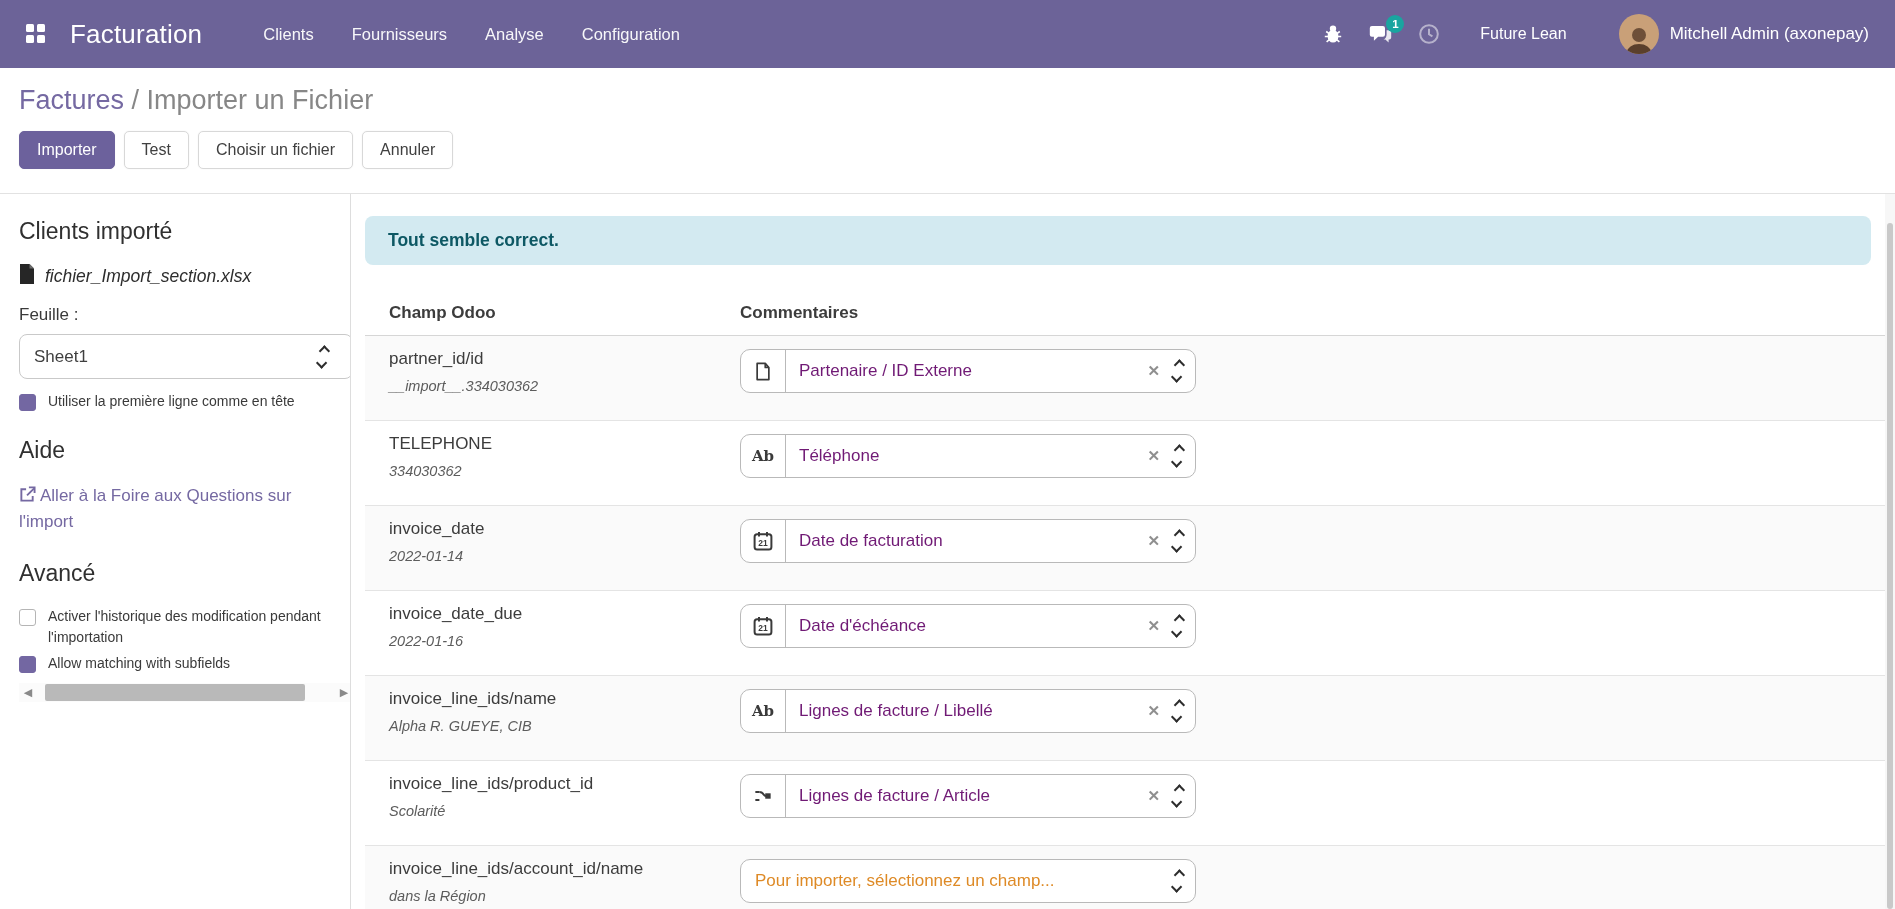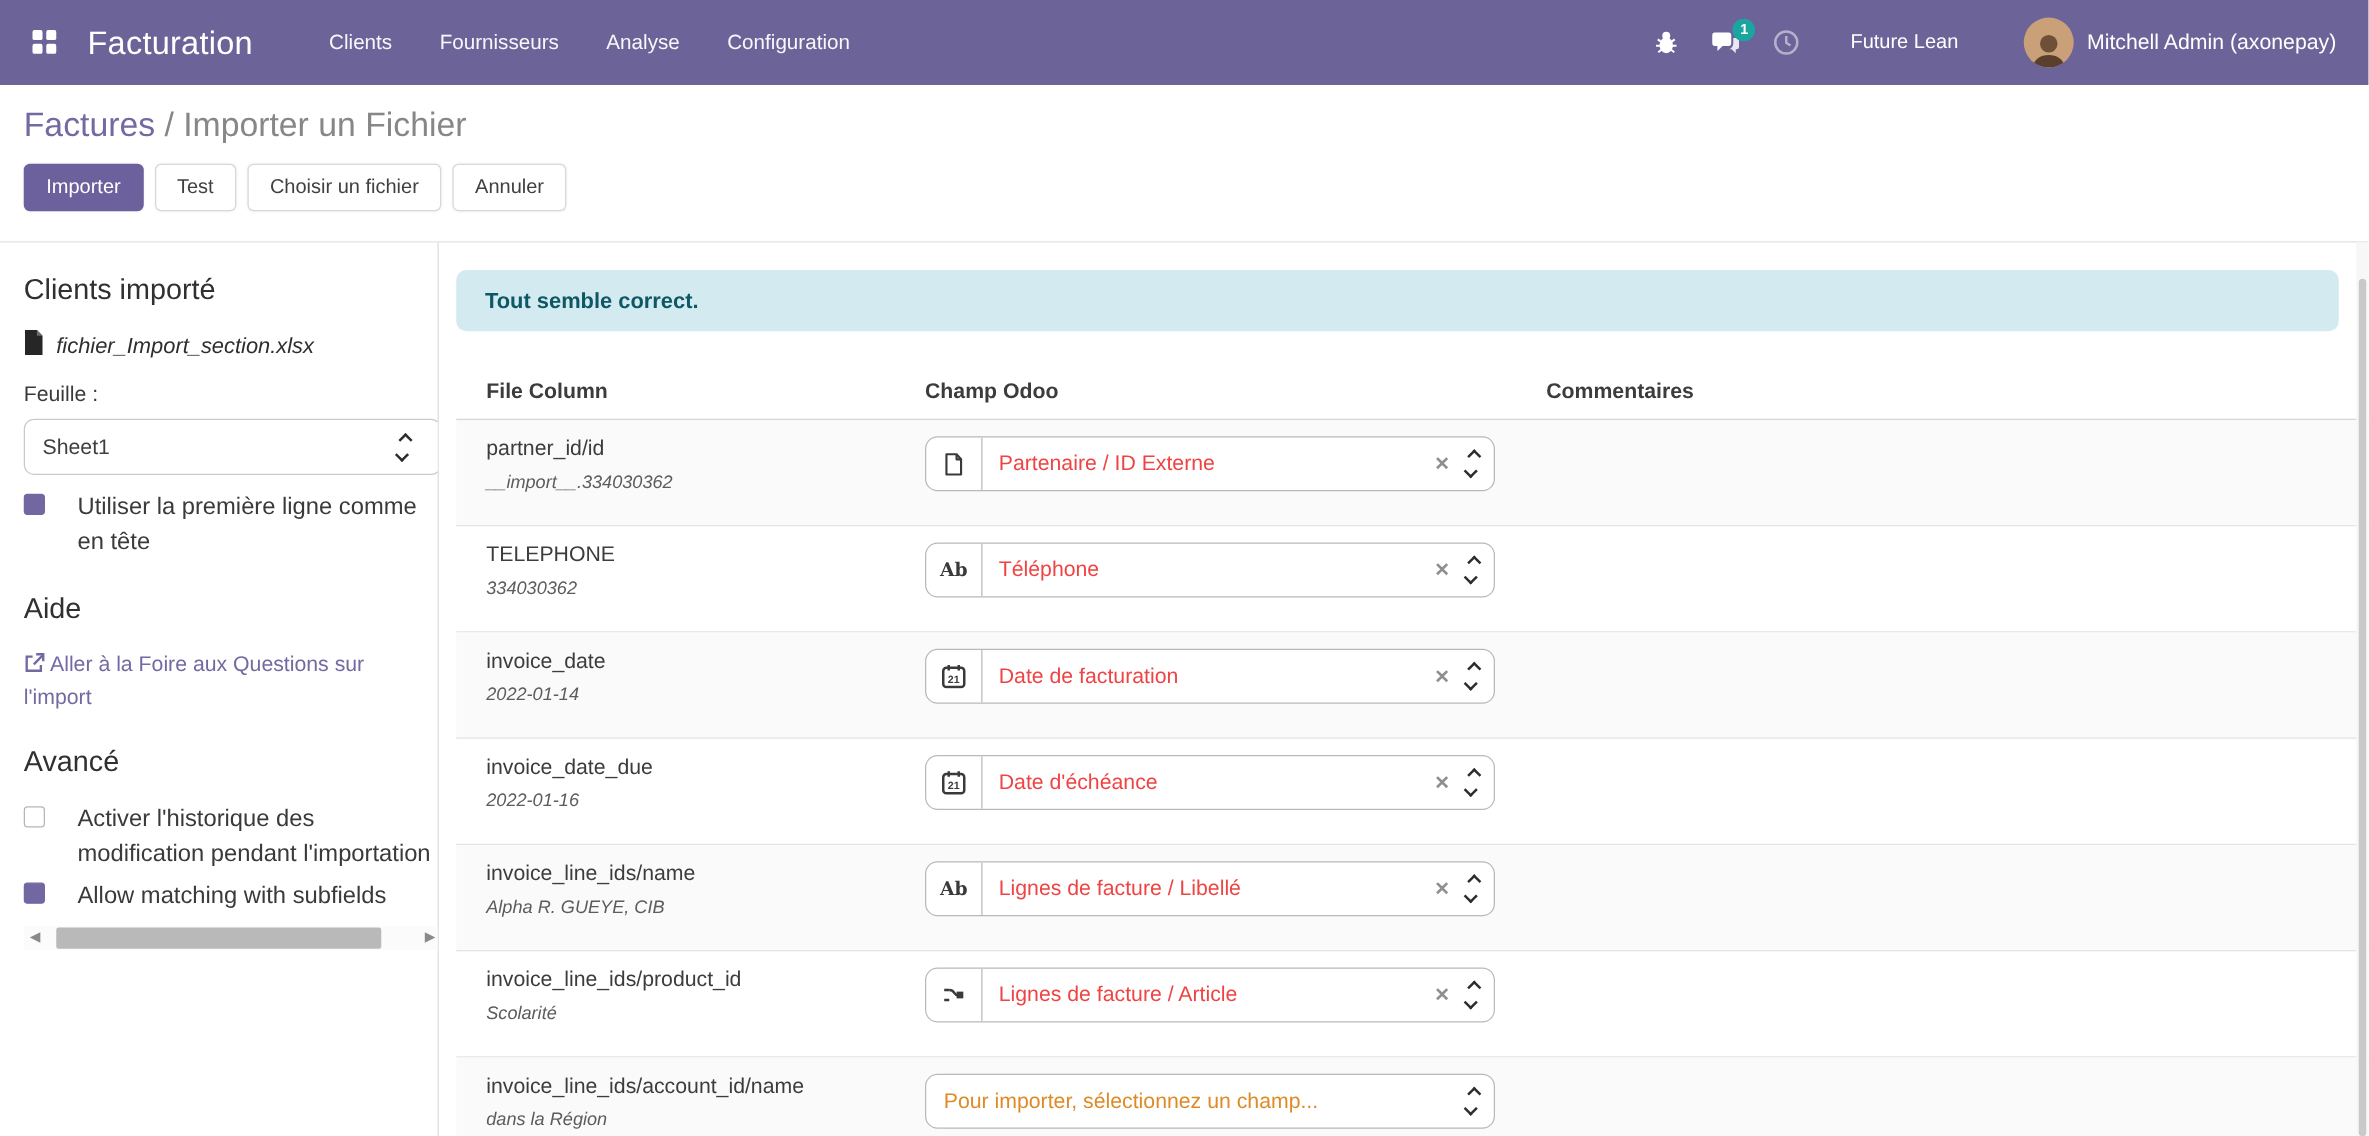--- a/index.html
+++ b/index.html
@@ -38,21 +38,21 @@
   .sidebar { width:351px; border-right:1px solid #ddd; padding:24px 0 0 19px; overflow:hidden; flex-shrink:0; }
   .side-h { font-size:23px; font-weight:500; color:#303030; margin-bottom:19px; }
   .file-row { display:flex; align-items:center; gap:10px; margin-bottom:17px; }
   .file-name { font-style:italic; font-size:17.5px; color:#2e2e2e; }
   .side-label { font-size:17px; color:#3a3a3a; margin-bottom:9px; }
   .sheet-select { width:334px; height:45px; border:1px solid #c9c9c9; border-radius:8px; display:flex; align-items:center; padding:0 12px 0 14px; cursor:pointer; background:#fff; margin-bottom:12px; }
   .sheet-select .fs-text { flex:1; font-size:17px; color:#3f3f3f; }
   .chk-row { display:flex; align-items:flex-start; gap:12px; margin-bottom:6px; }
   .chk { width:17px; height:17px; border:1px solid #b5b5b5; border-radius:3px; background:#fff; margin-top:3px; flex-shrink:0; cursor:pointer; }
   .chk.checked { background:var(--purplechk); border-color:var(--purplechk); }
-  .chk-label { font-size:19px; line-height:1.45; color:#3a3a3a; width:300px;margin-left:14px; }
+  .chk-label { font-size:14px; line-height:1.45; color:#3a3a3a; width:300px; }
   .gap-top { margin-top:26px; }
   .faq-link { display:block; width:322px; font-size:17px; line-height:1.5; color:var(--link); cursor:pointer; margin-bottom:4px; }
   .faq-link svg { vertical-align:-2px; margin-right:4px; }
   .hscroll { margin-top:10px; width:334px; height:19px; display:flex; align-items:center; background:#fbfbfb; }
   .hs-arrow { width:18px; text-align:center; font-size:11px; color:#8a8a8a; cursor:pointer; line-height:19px; }
   .hs-track { position:relative; flex:1; height:100%; }
   .hs-thumb { position:absolute; left:8px; right:30px; top:1px; bottom:1px; background:#b9b9b9; border-radius:2px; cursor:grab; }
 
   
   .main { flex:1; padding:22px 0 0 14px; position:relative; overflow:hidden; }
@@ -60,21 +60,21 @@
   .thead, .trow { display:grid; grid-template-columns:351px 497px 1fr; padding-left:24px; }
   .thead { margin-top:25px; height:46px; align-items:center; border-bottom:1px solid #d6d6d6; }
   .thead div { font-size:17px; font-weight:bold; color:#3c3c3c; }
   .trow { height:85px; border-bottom:1px solid #e4e4e4; padding-top:13px; }
   .trow.stripe { background:#fafafa; }
   .col-name { font-size:17px; font-weight:normal; color:#3c3c3c; }
   .col-sample { font-size:14.5px; font-style:italic; color:#5c5c5c; margin-top:9px; }
   .field-select { width:456px; height:44px; background:#fff; border:1px solid #b9b9b9; border-radius:10px; display:flex; align-items:center; overflow:hidden; cursor:pointer; }
   .fs-icon { width:45px; height:100%; border-right:1px solid #b9b9b9; display:flex; align-items:center; justify-content:center; color:#3a3a3a; flex-shrink:0; }
   .fs-icon .ab { font-family:"DejaVu Serif", serif; font-weight:bold; font-size:15px; }
-  .field-select .fs-text { flex:1; padding:0 12px 0 13px; font-size:17px; color:#ef4444; white-space:nowrap; overflow:hidden; }
+  .field-select .fs-text { flex:1; padding:0 12px 0 13px; font-size:17px; color:#701a75; white-space:nowrap; overflow:hidden; }
   .field-select.placeholder .fs-text { color:var(--orange); padding-left:14px; }
   .fs-clear { color:#8f8f8f; font-weight:bold; font-size:15px; margin-right:14px; cursor:pointer; }
   .stepper { display:flex; flex-direction:column; gap:4px; margin-right:13px; cursor:pointer; }
   .chev { display:block; width:8px; height:8px; border:solid #2d2d2d; border-width:2.2px 2.2px 0 0; }
   .chev.up { transform:rotate(-45deg) translate(1px,1px); }
   .chev.down { transform:rotate(135deg) translate(1px,1px); }
 
   
   .vscroll { position:absolute; top:0; right:0; bottom:0; width:10px; background:#f7f7f7; }
   .vs-thumb { position:absolute; top:29px; bottom:0; left:2px; width:6px; background:#c9c9c9; border-radius:3px; cursor:grab; }
@@ -187,21 +187,20 @@
         <span class="hs-track">
             <span class="hs-thumb"></span>
           </span>
         <span class="hs-arrow">▶</span>
       </div>
     </div>
 
     <div class="main">
       <div class="alert">Tout semble correct.</div>
       <div class="thead">
-        <div>File Column</div>
         <div>Champ Odoo</div>
         <div>Commentaires</div>
       </div>
       <div id="rows-container">
   <div class="trow stripe">
     <div>
       <div class="col-name">partner_id/id</div>
       <div class="col-sample">__import__.334030362</div>
     </div>
     <div>

